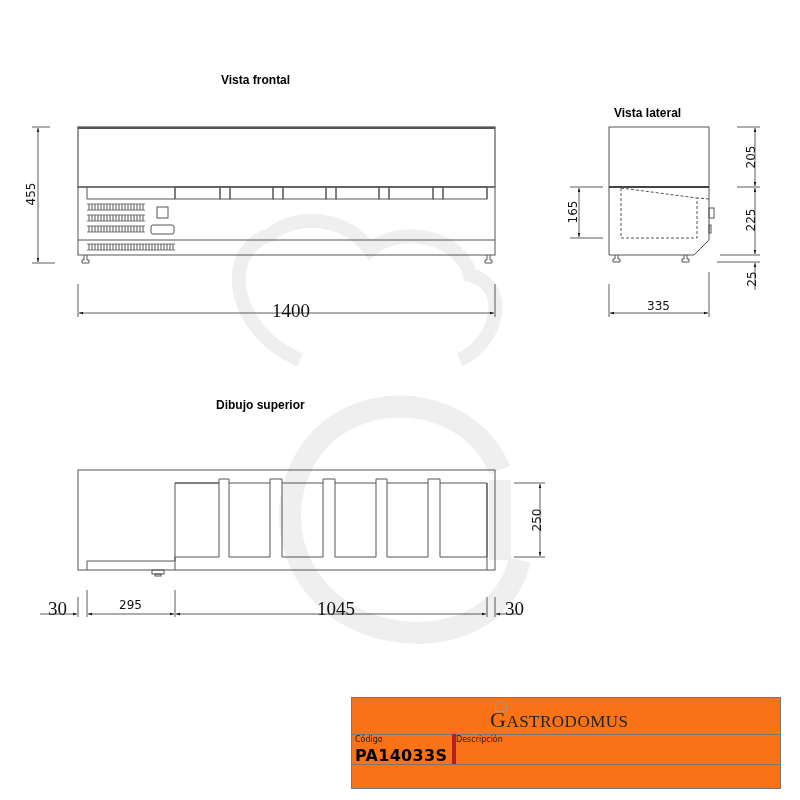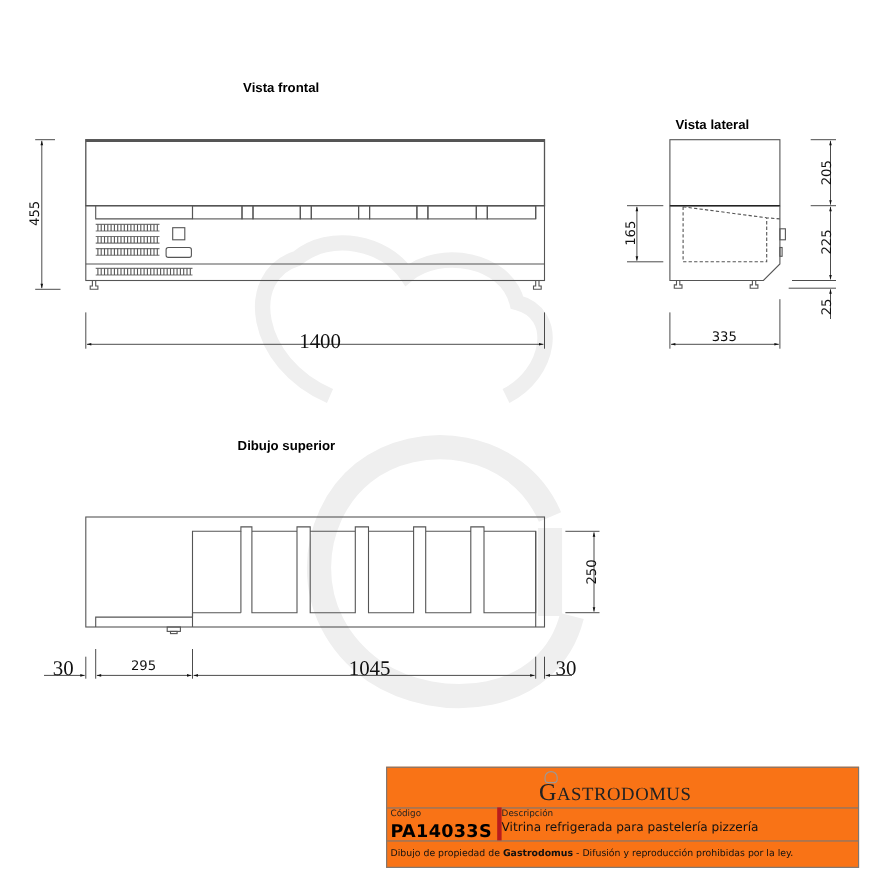--- a/index.html
+++ b/index.html
@@ -169,17 +169,15 @@
     <span class="tb-hat"></span>
     <span class="tb-logo"><span class="big">G</span><span>ASTRODOMUS</span></span>
   </div>
   <div class="tb-mid">
     <div class="tb-code-cell">
       <span class="tb-small">Código</span>
       <span class="tb-code">PA14033S</span>
     </div>
     <div class="tb-desc-cell">
       <span class="tb-small">Descripción</span>
-      <span class="tb-desc">Vitrina refrigerada para pastelería pizzería</span>
     </div>
   </div>
-  <div class="tb-footer"><span>Dibujo de propiedad de </span><b>Gastrodomus</b><span> - Difusión y reproducción prohibidas por la ley.</span></div>
 </div>
 
 </body></html>

